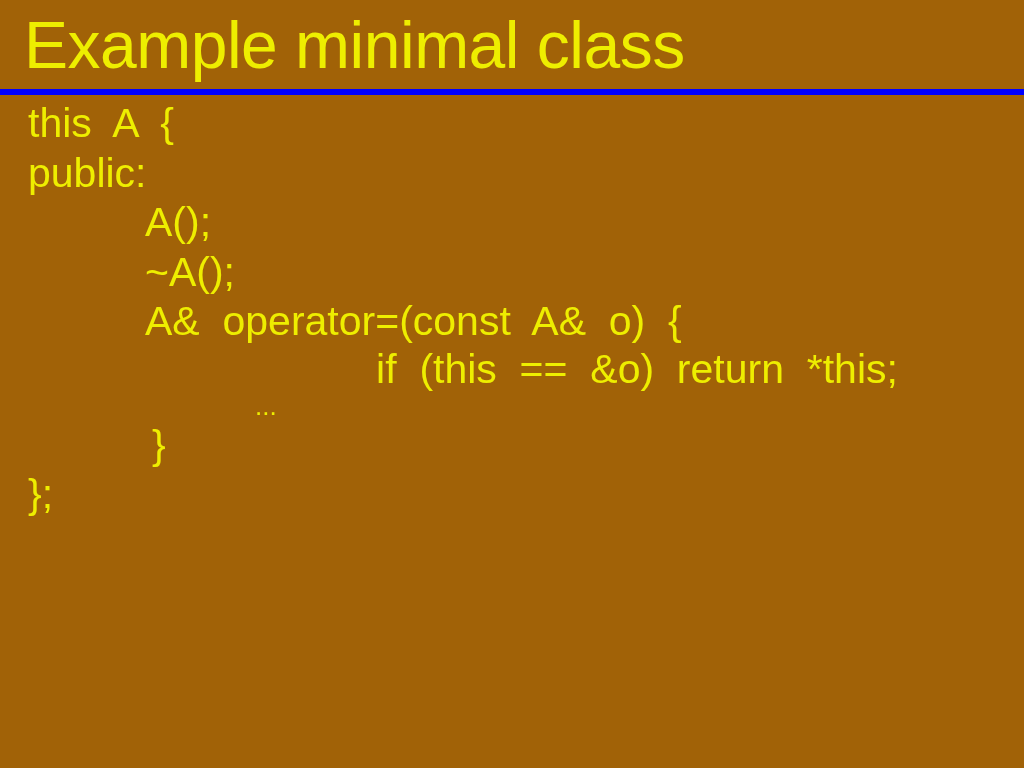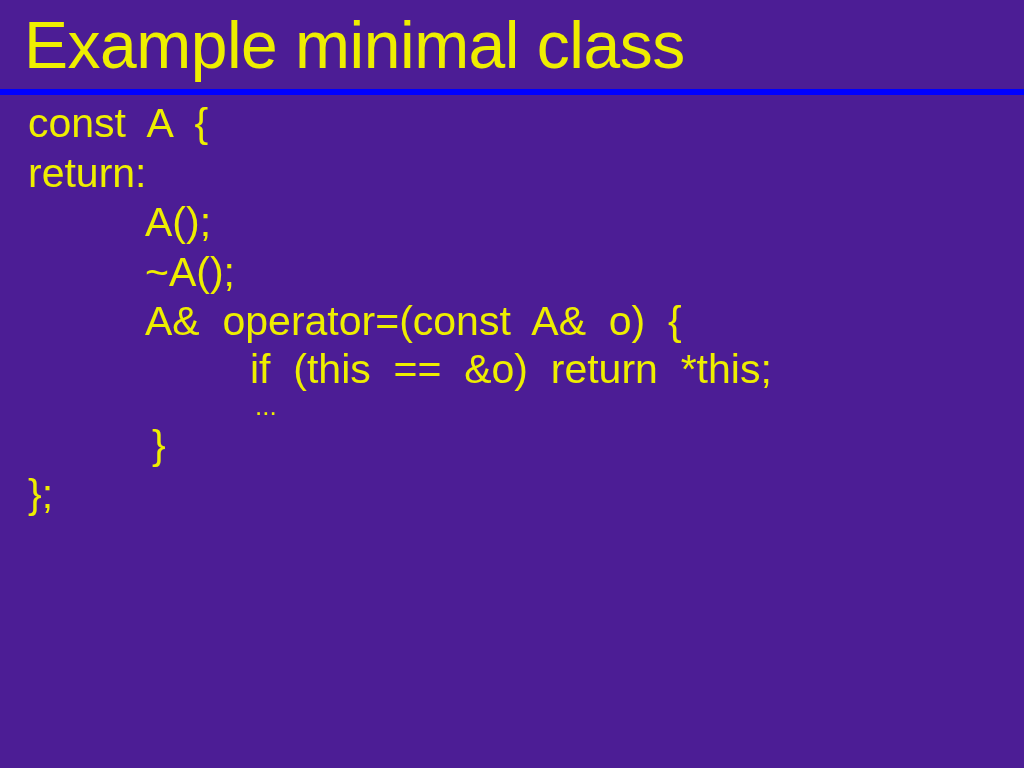--- a/index.html
+++ b/index.html
@@ -11,21 +11,21 @@
     height: 768px;
     overflow: hidden;
     background: #000082;
     font-family: "Liberation Sans", sans-serif;
     -webkit-font-smoothing: none;
   }
   #slide {
     position: relative;
     width: 1024px;
     height: 768px;
-    background: #4c1d95;
+    background: #a16207;
     overflow: hidden;
   }
   #slide-title {
     position: absolute;
     left: 24px;
     top: 4px;
     width: 976px;
     height: 82px;
     color: #EEEE00;
     font-size: 66px;
@@ -65,34 +65,35 @@
   .indent-1b { padding-left: 152px; }
   .code-line.small {
     font-size: 26px;
     line-height: 30px;
     height: 30px;
     padding-left: 255px;
   }
   .code-line.tight {
     line-height: 44px;
     height: 44px;
+    text-align: center;
   }
 </style>
 </head>
 <body>
 
 <div id="slide">
 
   <h1 id="slide-title">Example minimal class</h1>
 
   <div id="title-rule"></div>
 
   <div id="code-body">
-    <div class="code-line indent-0">const  A  {</div>
-    <div class="code-line indent-0">return:</div>
+    <div class="code-line indent-0">this  A  {</div>
+    <div class="code-line indent-0">public:</div>
     <div class="code-line indent-1">A();</div>
     <div class="code-line indent-1">~A();</div>
     <div class="code-line indent-1">A&amp;  operator=(const  A&amp;  o)  {</div>
     <div class="code-line indent-2 tight">if  (this  ==  &amp;o)  return  *this;</div>
     <div class="code-line small">...</div>
     <div class="code-line indent-1b">}</div>
     <div class="code-line indent-0">};</div>
   </div>
 
 </div>

